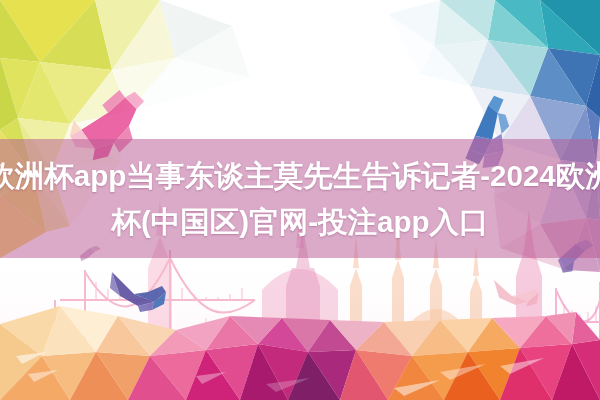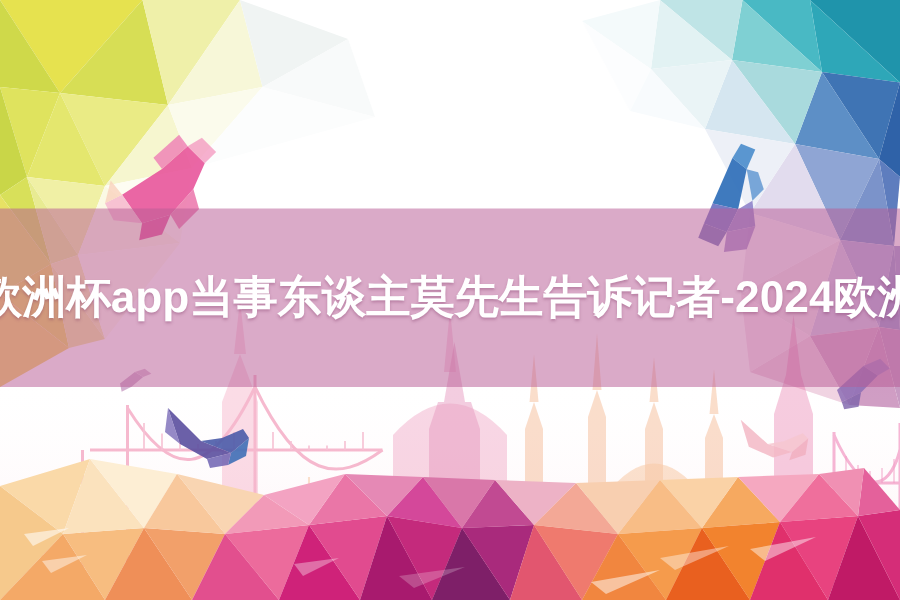--- a/index.html
+++ b/index.html
@@ -300,15 +300,16 @@
     </g>
 
     <g transform="translate(80,248) scale(0.55)" opacity="0.55">
       <polygon points="0,14 18,0 28,6 14,18 2,24" fill="#b06fa8"></polygon>
       <polygon points="18,0 28,6 38,2 30,-4" fill="#c187b6"></polygon>
     </g>
   </svg>
 
   <div id="title-band">
     <div class="headline l1">欧洲杯app当事东谈主莫先生告诉记者-2024欧洲</div>
+    <div class="headline l2">杯(中国区)官网-投注app入口</div>
   </div>
 
 </div>
 
 </body></html>

